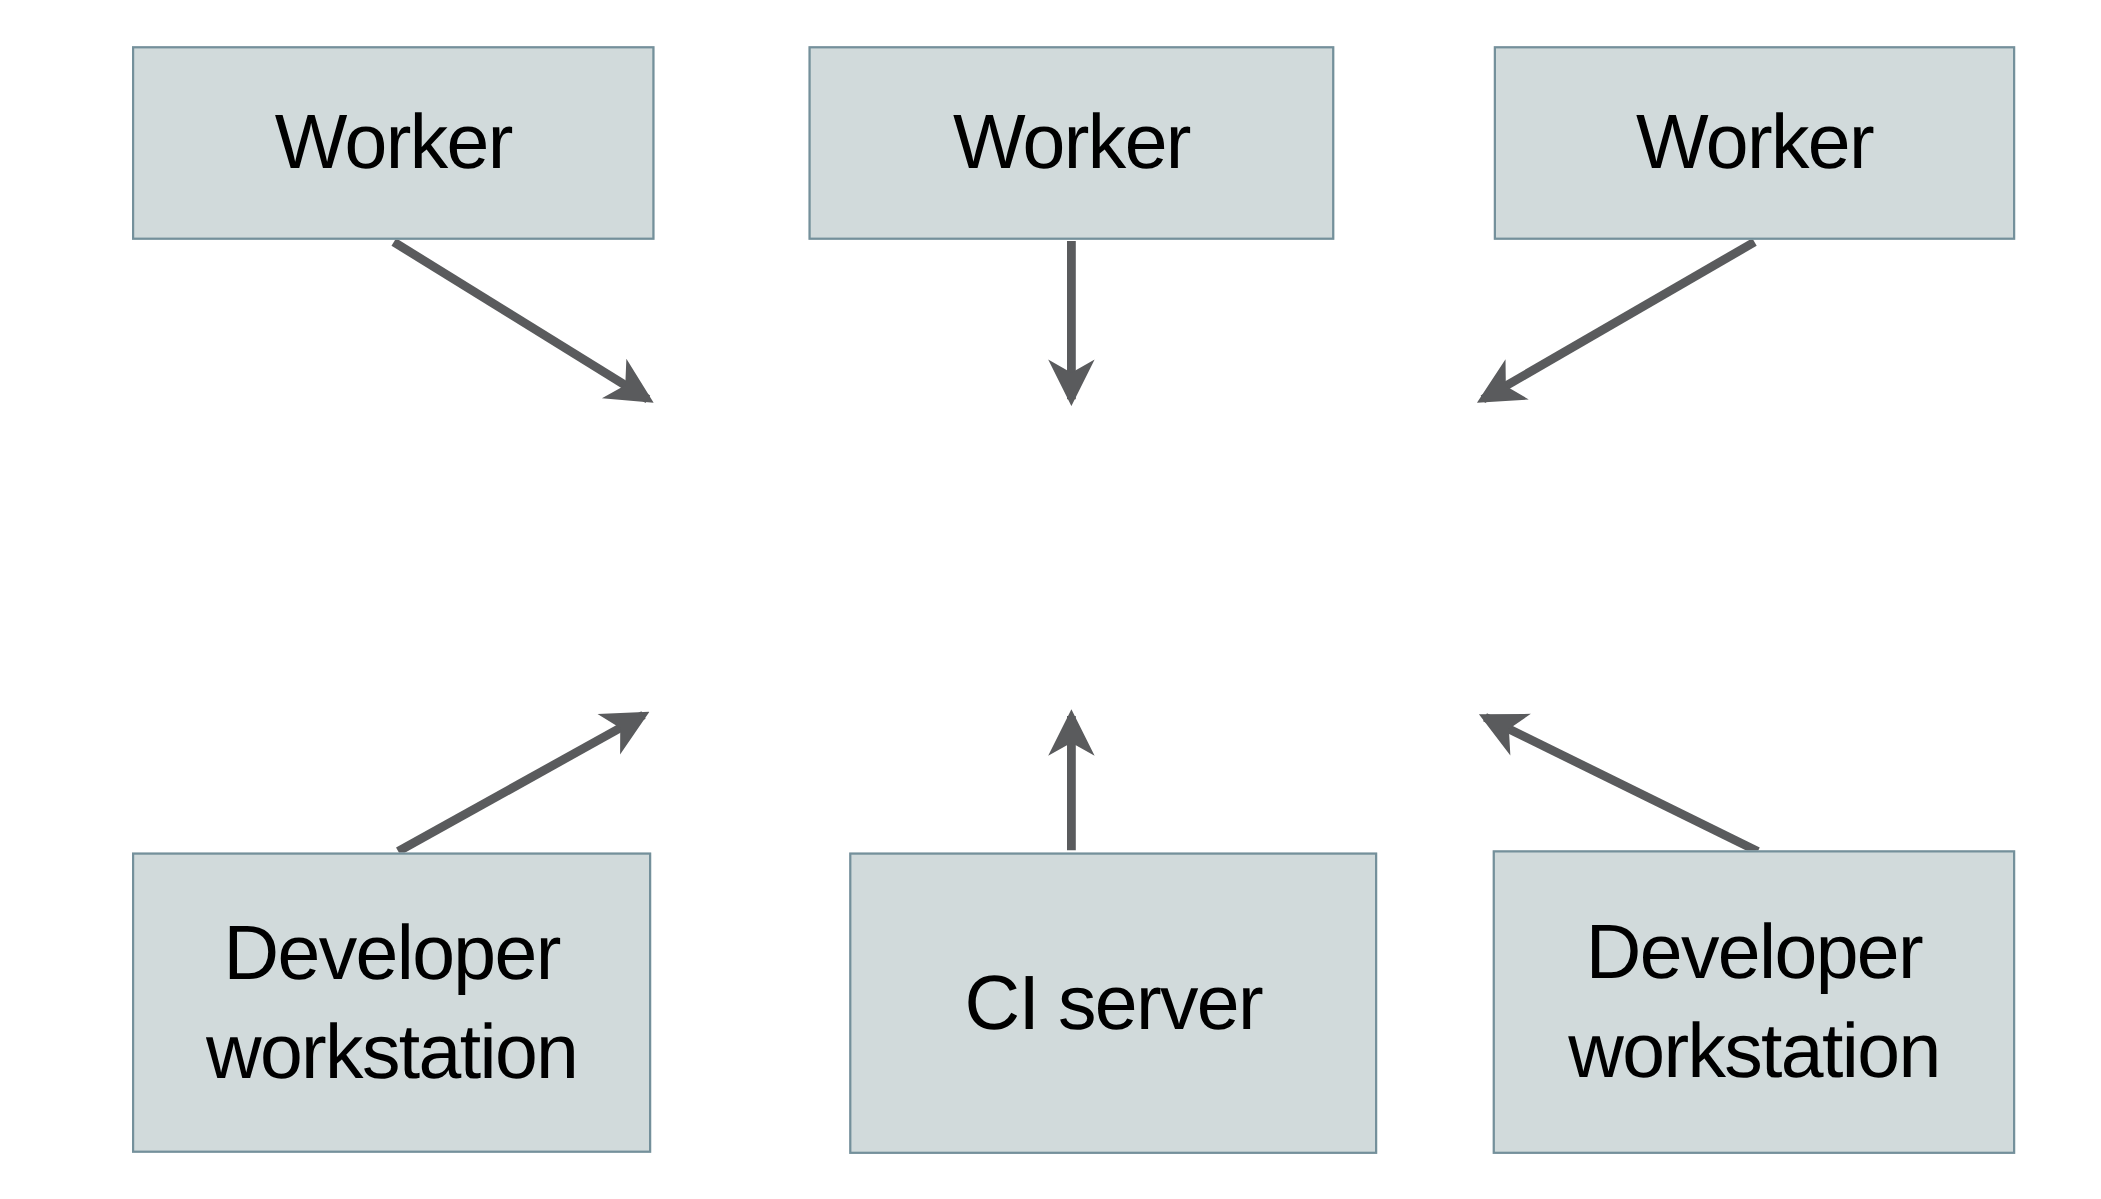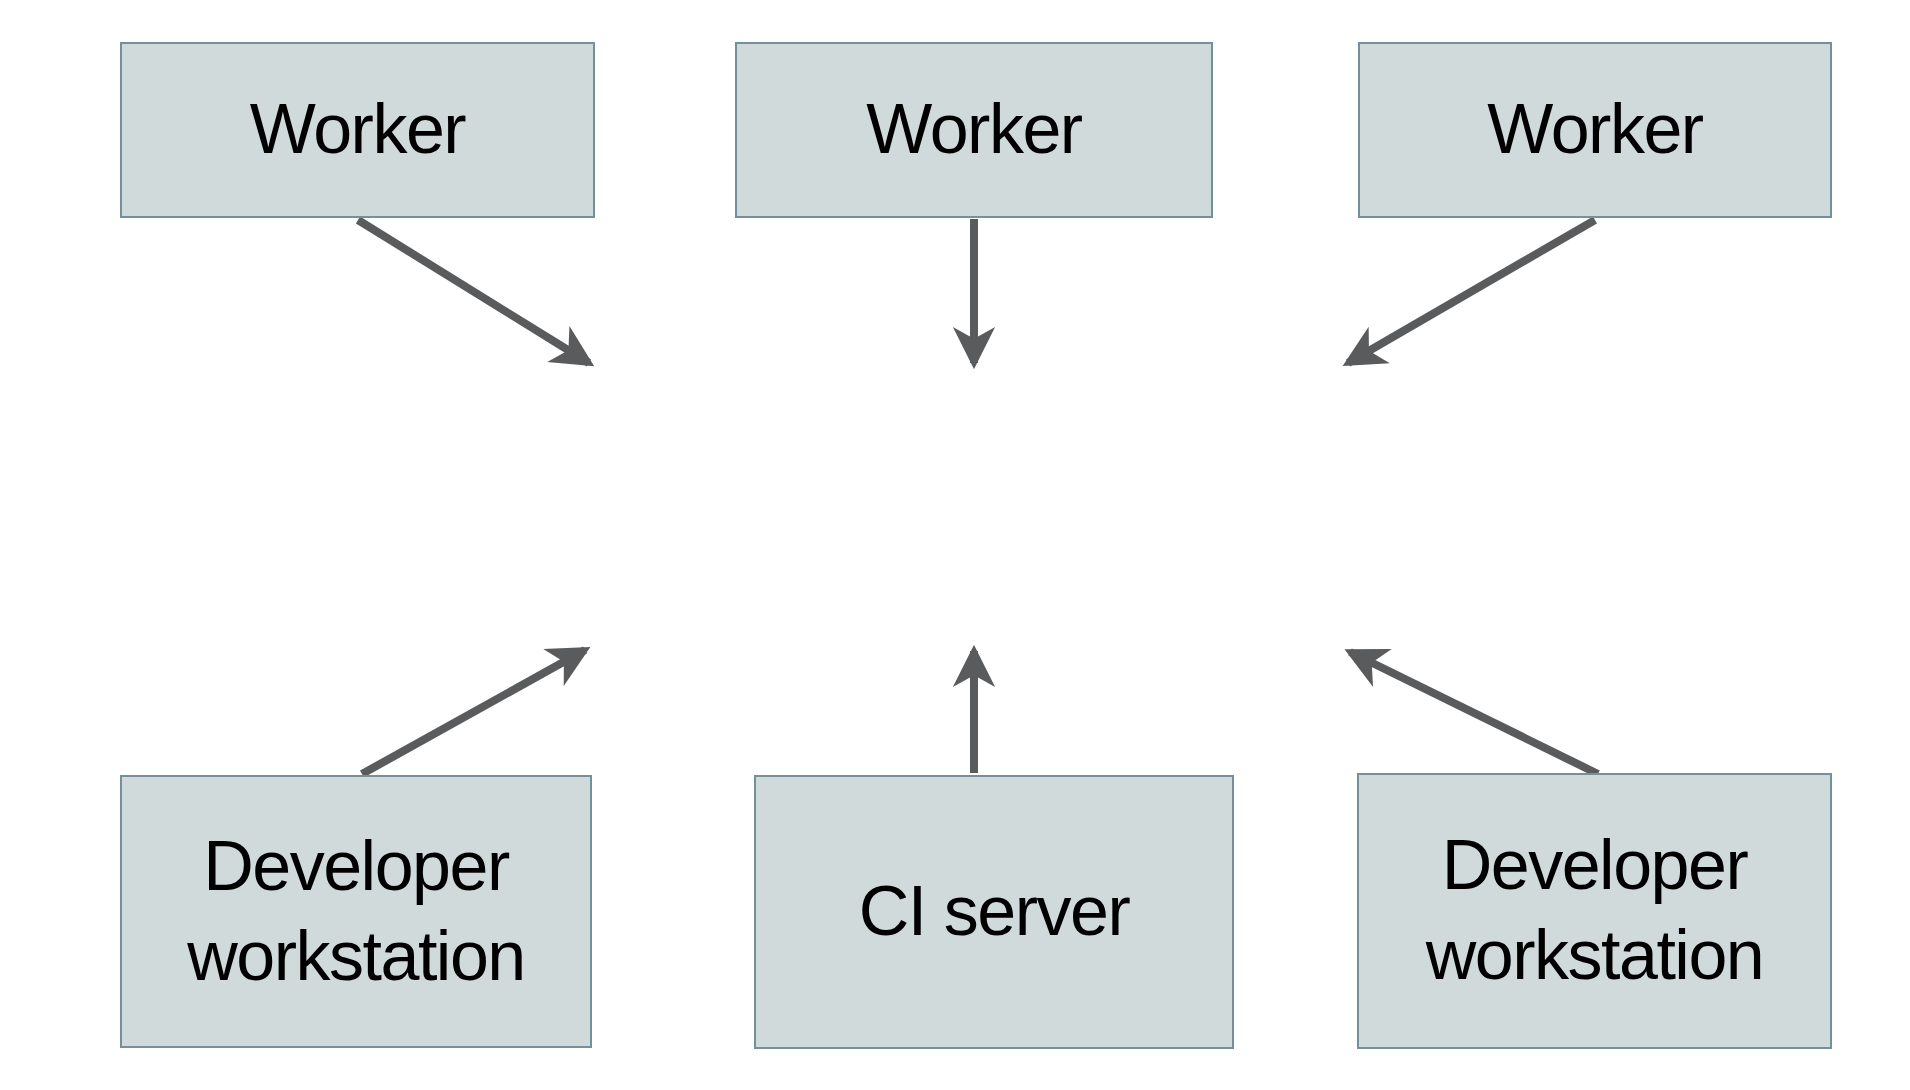--- a/index.html
+++ b/index.html
@@ -77,21 +77,21 @@
 
   <div class="node" style="left:1358px; top:42px; width:474px; height:176px;">
     <span>Worker</span>
   </div>
 
 
   <div class="node" style="left:120px; top:775px; width:472px; height:273px; padding:0 30px;">
     <span>Developer workstation</span>
   </div>
 
-  <div class="node" style="left:754px; top:775px; width:480px; height:274px;">
+  <div class="node" style="left:772px; top:775px; width:480px; height:274px;">
     <span>CI server</span>
   </div>
 
   <div class="node" style="left:1357px; top:773px; width:475px; height:276px; padding:0 30px;">
     <span>Developer workstation</span>
   </div>
 
 </div>
 
 </body></html>

